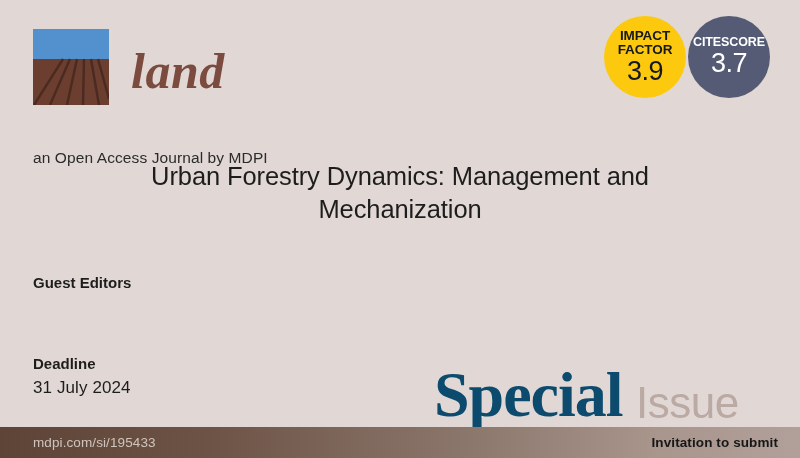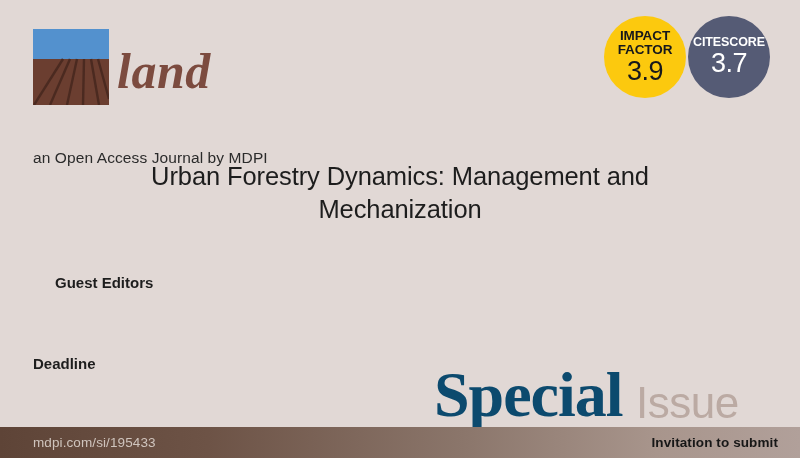--- a/index.html
+++ b/index.html
@@ -34,21 +34,21 @@
     height: 76px;
     display: block;
   }
   #brand-wordmark {
     font-family: "Liberation Serif", serif;
     font-style: italic;
     font-weight: 700;
     font-size: 50px;
     line-height: 1;
     color: #7c4b3f;
-    margin-left: 8px;
+    margin-left: 22px;
     letter-spacing: 0.5px;
     position: relative;
     top: 4px;
   }
   #brand-tagline {
     position: absolute;
     left: 33px;
     top: 121px;
     font-size: 15.5px;
     color: #2b2b2b;
@@ -109,21 +109,21 @@
     line-height: 1.28;
     color: #1d1d1d;
     letter-spacing: -0.1px;
   }
 
   
   .info-block {
     position: absolute;
     left: 33px;
   }
-  #guest-editors-block { top: 274px; margin-left: 22px; }
+  #guest-editors-block { top: 274px; }
   #deadline-block { top: 355px; }
   .info-heading {
     font-size: 15px;
     font-weight: 700;
     color: #1d1d1d;
     margin-bottom: 6px;
   }
   .info-value {
     font-size: 17px;
     color: #1d1d1d;
@@ -226,20 +226,21 @@
   </div>
 
   <div id="issue-title">Urban Forestry Dynamics: Management and Mechanization</div>
 
   <div class="info-block" id="guest-editors-block">
     <div class="info-heading">Guest Editors</div>
   </div>
 
   <div class="info-block" id="deadline-block">
     <div class="info-heading">Deadline</div>
+    <div class="info-value">31 July 2024</div>
   </div>
 
   <div id="decor-special-issue">
     <span id="decor-issue-word">Issue</span>
     <span id="decor-special-word">Special</span>
   </div>
 
   <div id="footer-bar">
     <span id="footer-url">mdpi.com/si/195433</span>
     <span id="footer-cta">Invitation to submit</span>

